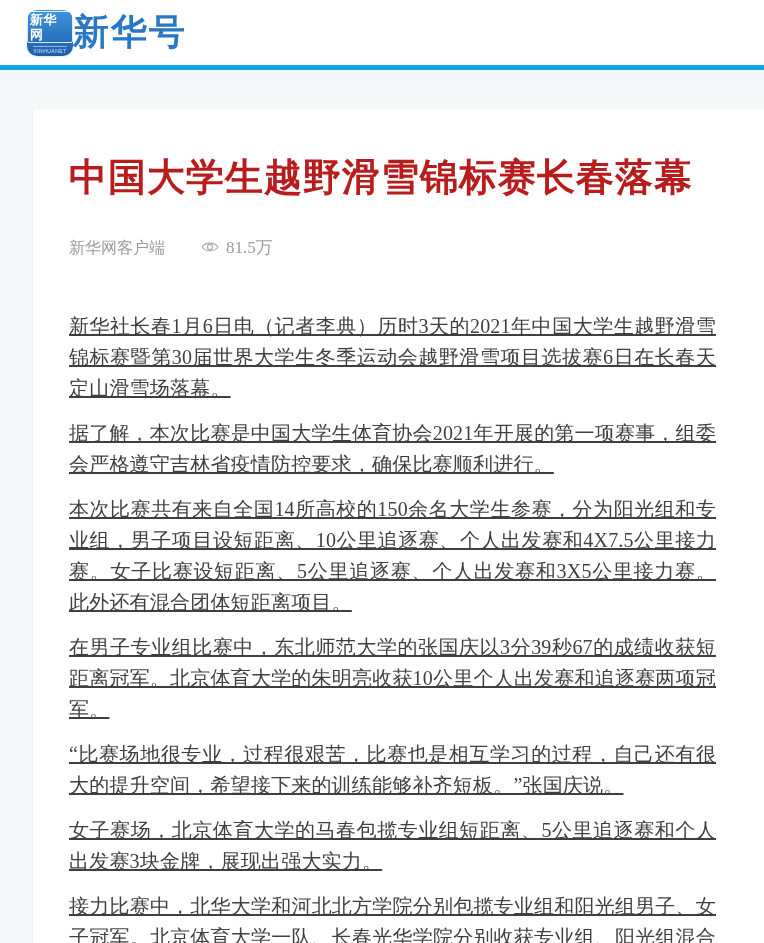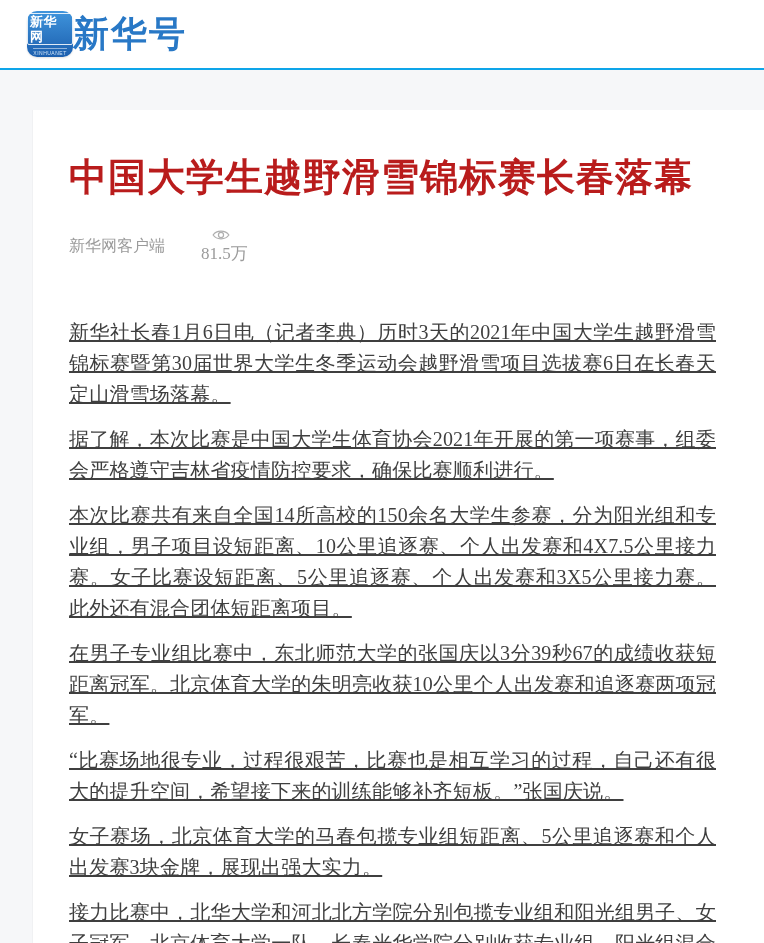--- a/index.html
+++ b/index.html
@@ -6,21 +6,21 @@
   html, body {
     width: 764px; height: 943px;
     overflow: hidden;
     background: #f6f7f9;
     font-family: "Liberation Sans", "DejaVu Sans", sans-serif;
   }
   
   .site-header {
     width: 764px; height: 70px;
     background: #ffffff;
-    border-bottom: 2px solid #0ea5e9;
+    border-bottom: 5px solid #0ea5e9;
     display: flex; align-items: center;
     padding-left: 27px;
   }
   .logo {
     width: 46px; height: 46px;
     border-radius: 10px;
     background: linear-gradient(180deg, #3f94dc 0%, #1c5fae 100%);
     display: flex; flex-direction: column;
     align-items: center; justify-content: center;
     cursor: pointer;
@@ -58,36 +58,35 @@
   }
   .article-title {
     font-family: "Liberation Serif", "DejaVu Serif", serif;
     font-weight: 600;
     font-size: 38px;
     letter-spacing: 1px;
     color: #b91c1c;
     line-height: 1.25;
   }
   .meta {
-    margin-top: 26px;
-    display: flex; align-items: center;
+    margin-top: 34px;
+    display: flex; align-items: flex-end;
     color: #9b9b9b;
   }
   .meta .source {
     font-family: "Liberation Serif", "DejaVu Serif", serif;
     font-size: 16px;
     color: #9b9b9b;
   }
   .meta .views {
     margin-left: 36px;
     display: flex; align-items: center;
     font-family: "Liberation Serif", "DejaVu Serif", serif;
     font-size: 17px;
     color: #9b9b9b;
-    flex-direction: column;
   }
   .meta .eye { width: 18px; height: 14px; margin-right: 7px; display: block; }
   .article-body { margin-top: 52px; }
   .article-body p {
     font-family: "Liberation Serif", "DejaVu Serif", serif;
     font-size: 20px;
     line-height: 31px;
     color: #3f3f3f;
     text-align: justify;
     margin-bottom: 14px;

